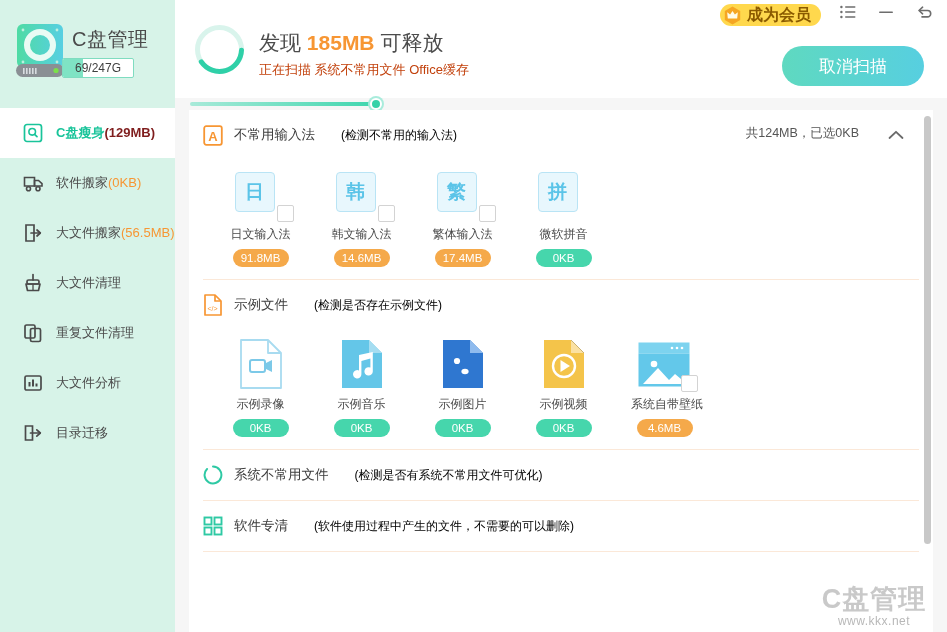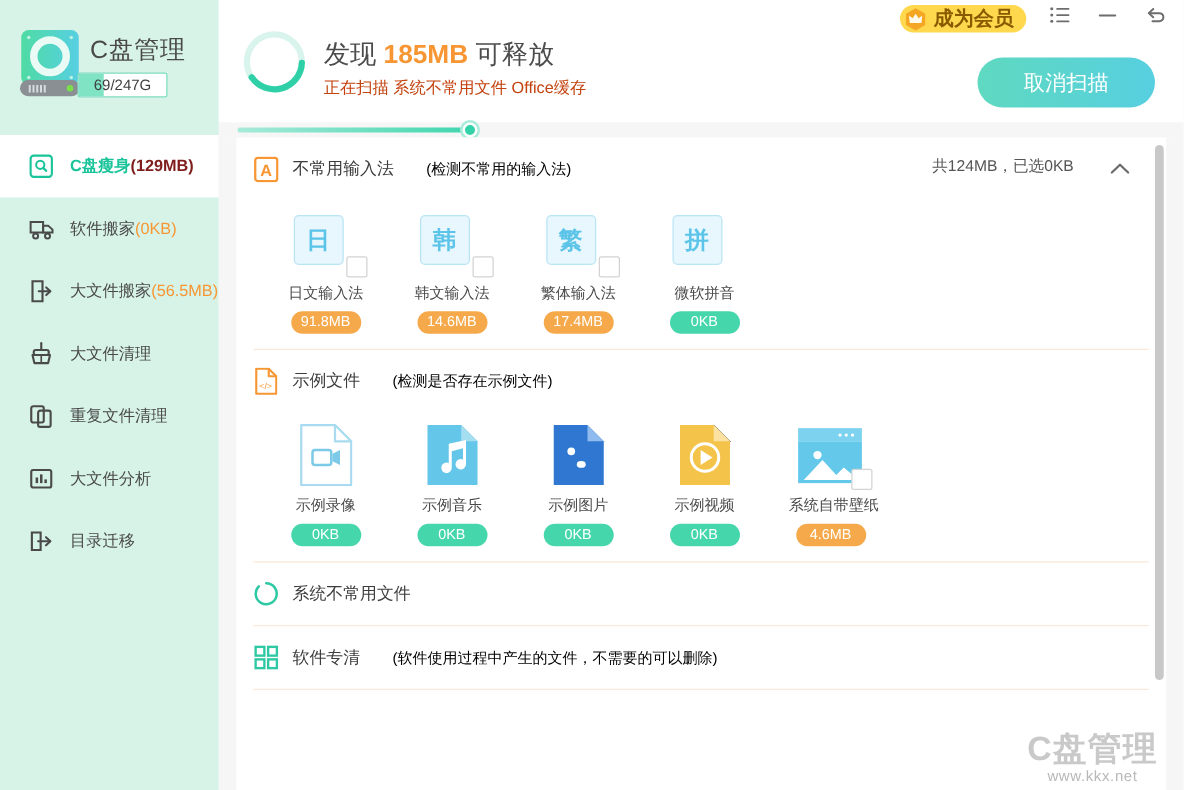--- a/index.html
+++ b/index.html
@@ -569,20 +569,21 @@
             <div class="divider"></div>
           </div>
           <div class="section">
             <div class="sec-head">
               <span class="sec-ico">
                 <svg width="20" height="20" viewBox="0 0 20 20">
                   <path d="M10 1.6 a8.4 8.4 0 1 1 -5.95 2.45" fill="none" stroke="#2ec9a4" stroke-width="2" stroke-linecap="round"></path>
                 </svg>
               </span>
               <span class="sec-name">系统不常用文件</span>
+              <span class="sec-desc">(检测是否有系统不常用文件可优化)</span>
               <span class="sec-right"></span>
             </div>
             <div class="divider"></div>
           </div>
           <div class="section">
             <div class="sec-head">
               <span class="sec-ico">
                 <svg width="20" height="20" viewBox="0 0 20 20">
                   <rect x="1.5" y="1.5" width="7" height="7" fill="none" stroke="#2ec9a4" stroke-width="1.9"></rect>
                   <rect x="11.5" y="1.5" width="7" height="7" fill="none" stroke="#2ec9a4" stroke-width="1.9"></rect>

